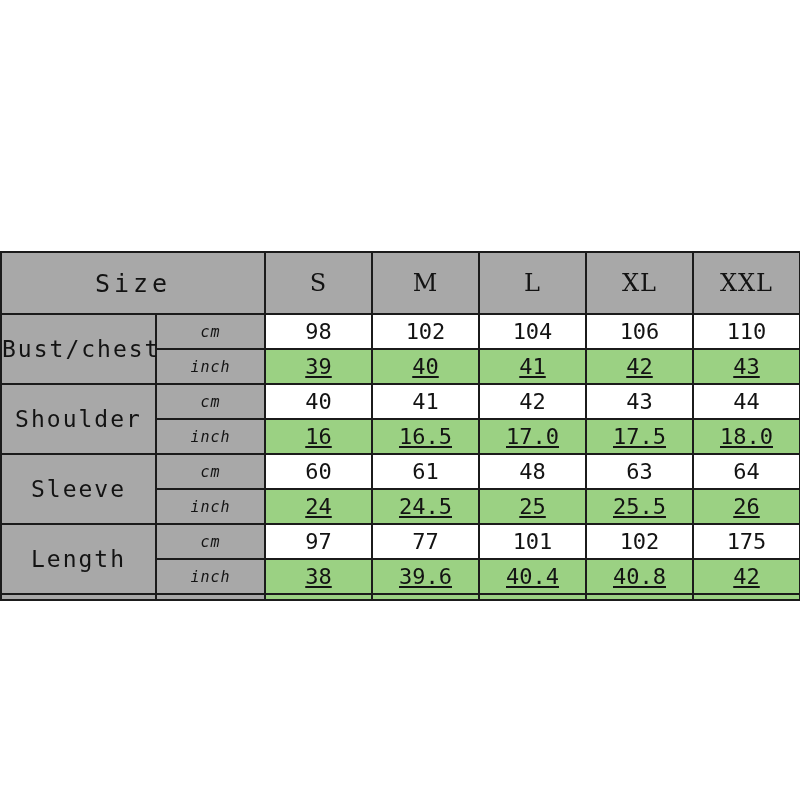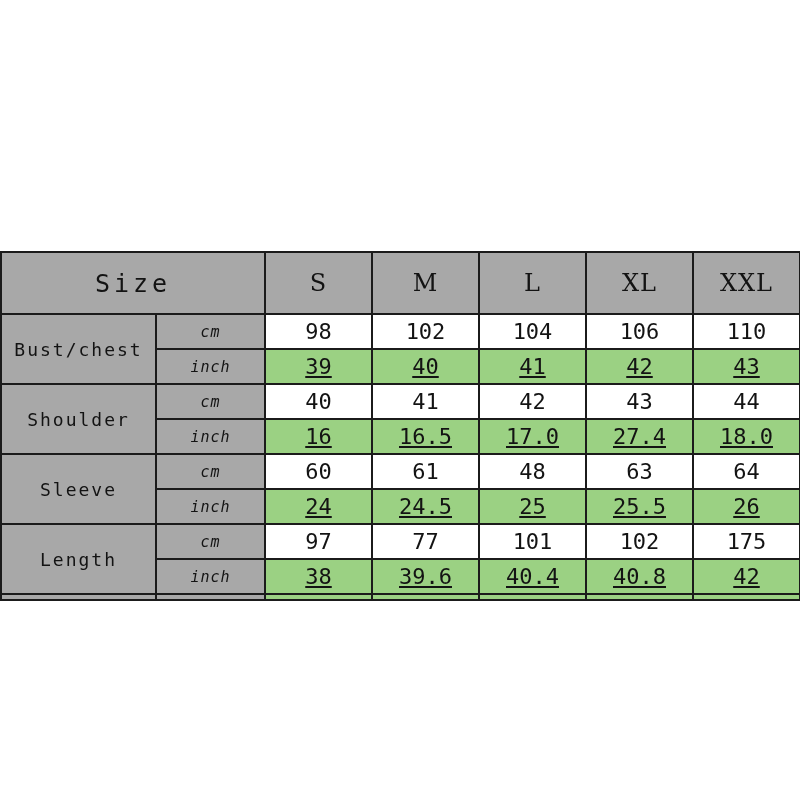--- a/index.html
+++ b/index.html
@@ -56,21 +56,21 @@
     background: #a8a8a8;
     font-size: 24px;
     font-family: "DejaVu Serif", "Liberation Serif", serif;
     font-weight: bold;
     letter-spacing: 1px;
   }
 
   
   .meas-name {
     background: #a8a8a8;
-    font-size: 18px;
+    font-size: 23px;
     letter-spacing: 2px;
   }
 
   
   .unit-cell {
     background: #a8a8a8;
     font-size: 15px;
     letter-spacing: 1px;
     font-style: italic;
   }
@@ -149,21 +149,21 @@
         <td class="val-cm">41</td>
         <td class="val-cm">42</td>
         <td class="val-cm">43</td>
         <td class="val-cm">44</td>
       </tr>
       <tr>
         <td class="unit-cell">inch</td>
         <td class="val-inch">16</td>
         <td class="val-inch">16.5</td>
         <td class="val-inch">17.0</td>
-        <td class="val-inch">27.4</td>
+        <td class="val-inch">17.5</td>
         <td class="val-inch">18.0</td>
       </tr>
 
       <tr>
         <td class="meas-name" rowspan="2">Sleeve</td>
         <td class="unit-cell">cm</td>
         <td class="val-cm">60</td>
         <td class="val-cm">61</td>
         <td class="val-cm">48</td>
         <td class="val-cm">63</td>

